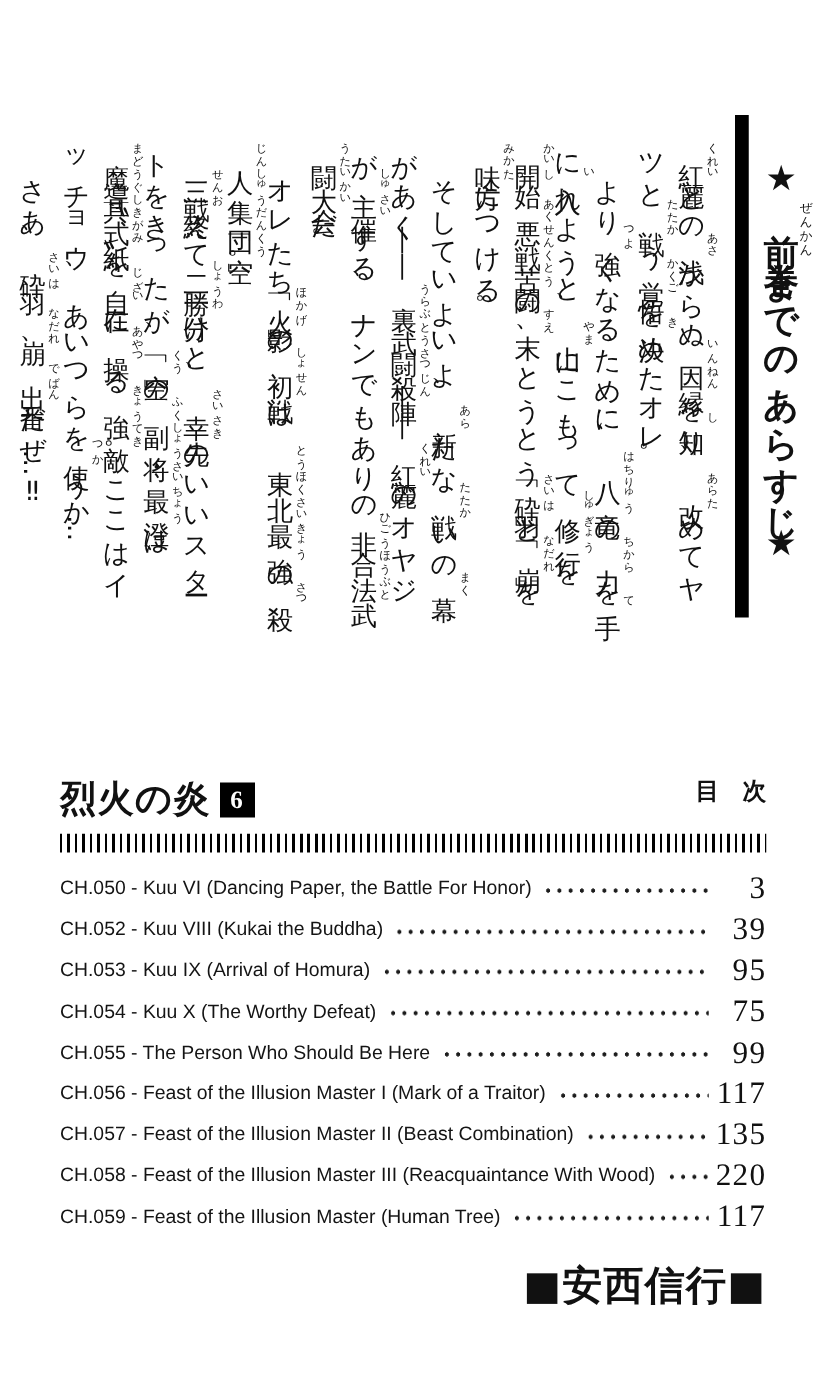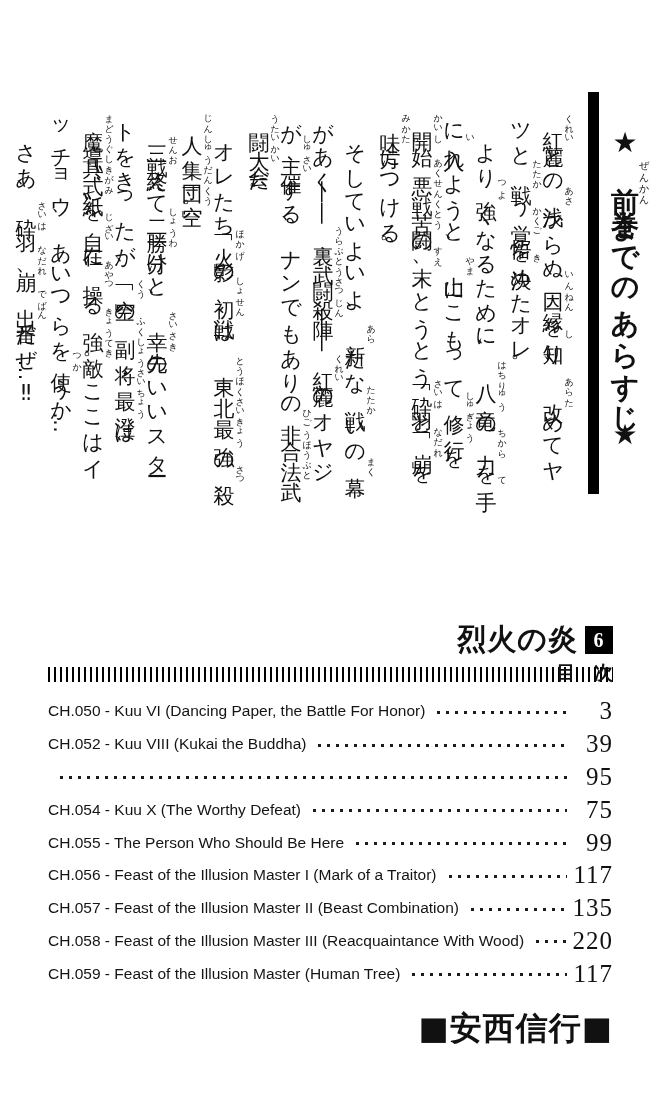--- a/index.html
+++ b/index.html
@@ -32,21 +32,21 @@
     writing-mode:vertical-rl;text-orientation:mixed;
     font-size:28px;font-weight:bold;line-height:1.3;
     padding-top:34px;
     font-family:"DejaVu Sans",sans-serif;
     flex:0 0 auto;
   }
   .syn-header rt{font-size:10px;}
 
   
   .toc{position:absolute;left:48px;right:44px;top:620px;}
-  .toc-titlebar{display:flex;justify-content:space-between;align-items:flex-end;height:38px;flex-direction:column;}
+  .toc-titlebar{display:flex;justify-content:space-between;align-items:flex-start;height:38px;}
   .series{display:flex;align-items:center;font-size:29px;font-weight:bold;font-family:"DejaVu Sans",sans-serif;letter-spacing:1px;}
   .volume-badge{
     width:28px;height:28px;background:#000;color:#fff;
     display:inline-flex;align-items:center;justify-content:center;
     font-size:20px;font-weight:bold;margin-left:7px;
     font-family:"Liberation Serif",serif;
   }
   .toc-heading{font-size:19px;font-weight:bold;font-family:"DejaVu Sans",sans-serif;word-spacing:12px;}
   .stripe{
     height:15px;margin-top:9px;
@@ -105,20 +105,21 @@
           <span class="toc-label">CH.050 - Kuu VI (Dancing Paper, the Battle For Honor)</span>
           <span class="dot-leader"></span>
           <span class="page-num">3</span>
         </div>
         <div class="toc-row">
           <span class="toc-label">CH.052 - Kuu VIII (Kukai the Buddha)</span>
           <span class="dot-leader"></span>
           <span class="page-num">39</span>
         </div>
         <div class="toc-row">
+          <span class="toc-label">CH.053 - Kuu IX (Arrival of Homura)</span>
           <span class="dot-leader"></span>
           <span class="page-num">95</span>
         </div>
         <div class="toc-row">
           <span class="toc-label">CH.054 - Kuu X (The Worthy Defeat)</span>
           <span class="dot-leader"></span>
           <span class="page-num">75</span>
         </div>
         <div class="toc-row">
           <span class="toc-label">CH.055 - The Person Who Should Be Here</span>

